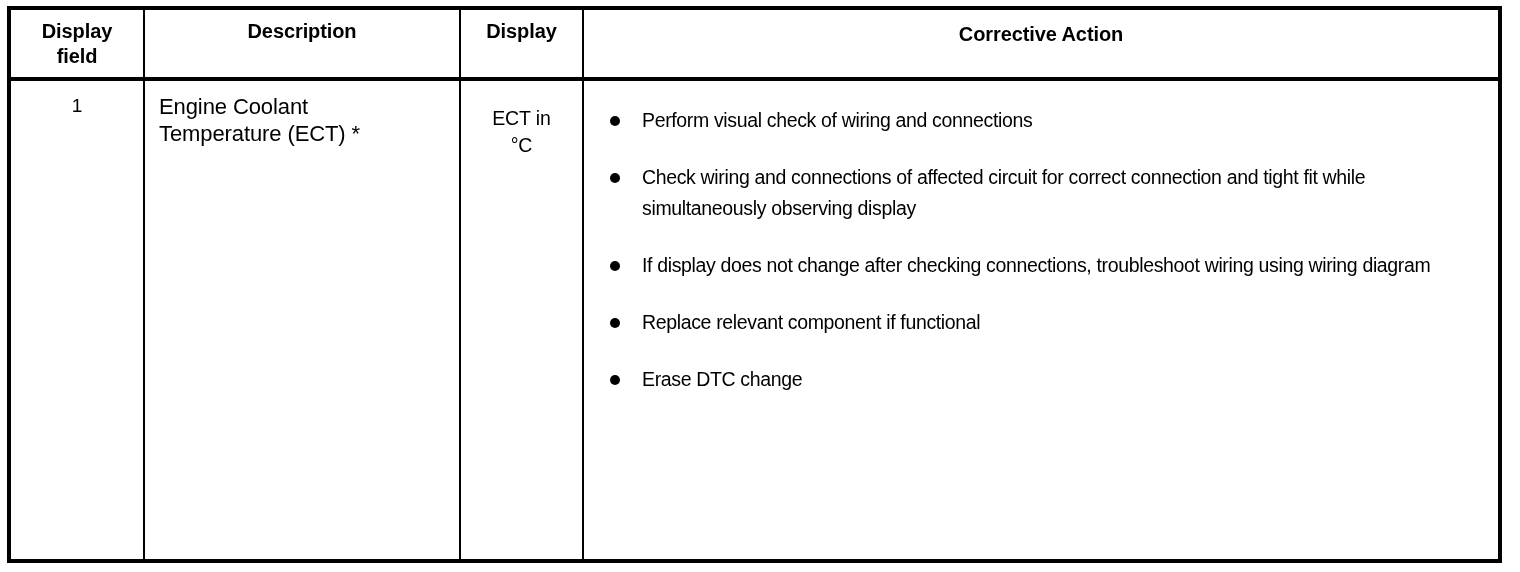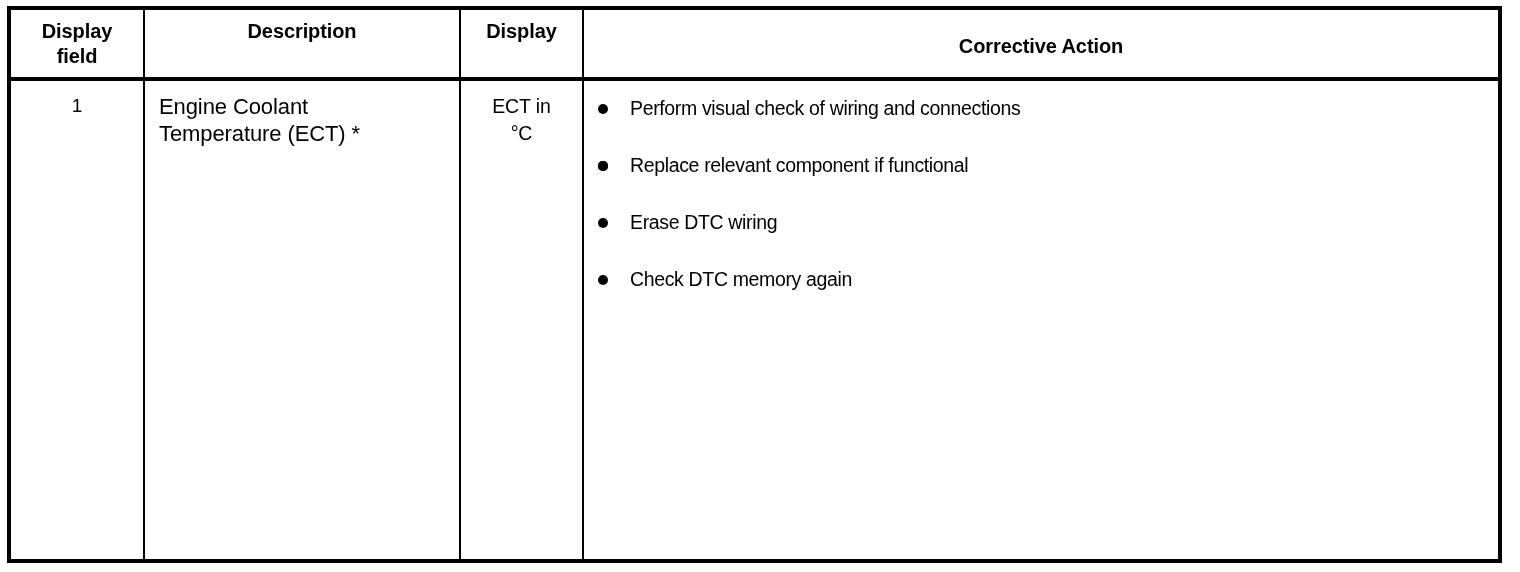--- a/index.html
+++ b/index.html
@@ -58,47 +58,47 @@
     position: relative;
   }
   .th-text {
     font-weight: bold;
     font-size: 20px;
     line-height: 25px;
     text-align: center;
     letter-spacing: -0.1px;
   }
   .th-pad { padding-top: 9px; }
-  .th-wide { padding-top: 24px; }
+  .th-wide { padding-top: 12px; }
 
   
   .bd-num {
     text-align: center;
     font-size: 19px;
     line-height: 25px;
     padding-top: 12px;
   }
   .bd-desc {
     font-size: 22px;
     line-height: 27px;
     padding: 12px 0 0 14px;
     letter-spacing: -0.1px;
   }
   .bd-unit {
     text-align: center;
     font-size: 19.5px;
     line-height: 27px;
-    padding-top: 12px;
+    padding-top: 24px;
     letter-spacing: -0.1px;
   }
 
   
   .actions {
     padding: 12px 0 0 0;
-    margin: 0;
+    margin: 12px;
     list-style: none;
   }
   .action-item {
     position: relative;
     padding-left: 46px;
     margin-bottom: 26px;
     font-size: 19.5px;
     line-height: 31px;
     letter-spacing: -0.35px;
     max-width: 852px;
@@ -141,23 +141,22 @@
       </div>
       <div class="cell col-2">
         <div class="bd-desc">Engine Coolant<br>Temperature (ECT) *</div>
       </div>
       <div class="cell col-3">
         <div class="bd-unit">ECT in<br>°C</div>
       </div>
       <div class="cell col-4">
         <ul class="actions" id="actions-list">
             <li class="action-item"><span class="dot"></span><span>Perform visual check of wiring and connections</span></li>
-            <li class="action-item"><span class="dot"></span></li>
-            <li class="action-item"><span class="dot"></span></li>
+            <li class="action-item"><span class="dot"></span><span>Check wiring and connections of affected circuit for correct connection and tight fit while simultaneously observing display</span></li>
+            <li class="action-item"><span class="dot"></span><span>If display does not change after checking connections, troubleshoot wiring using wiring diagram</span></li>
             <li class="action-item"><span class="dot"></span><span>Replace relevant component if functional</span></li>
-            <li class="action-item"><span class="dot"></span><span>Erase DTC wiring</span></li>
-            <li class="action-item"><span class="dot"></span><span>Check DTC memory again</span></li>
+            <li class="action-item"><span class="dot"></span><span>Erase DTC change</span></li>
           </ul>
       </div>
     </div>
 
   </div>
 </div>
 
 </body></html>

